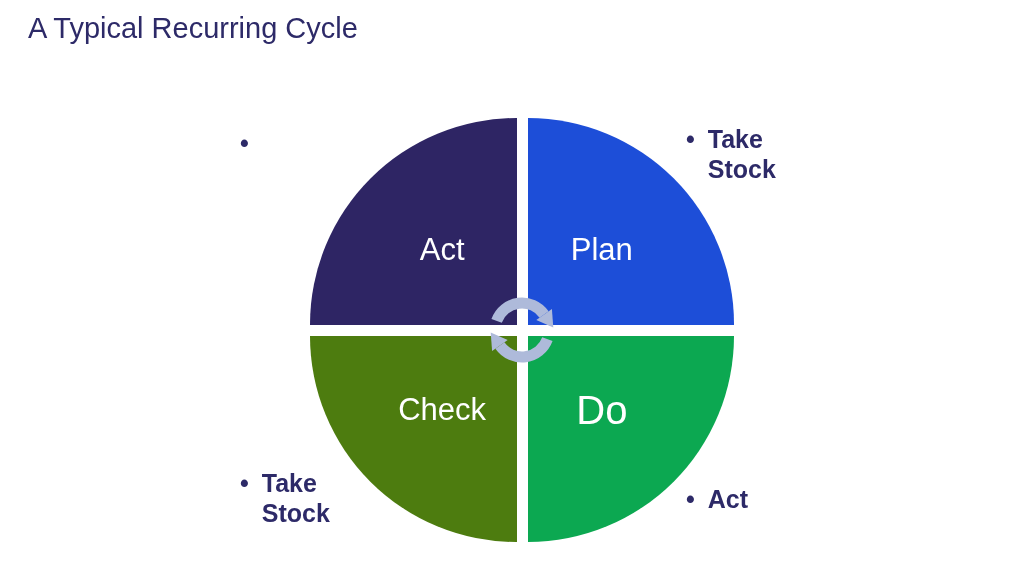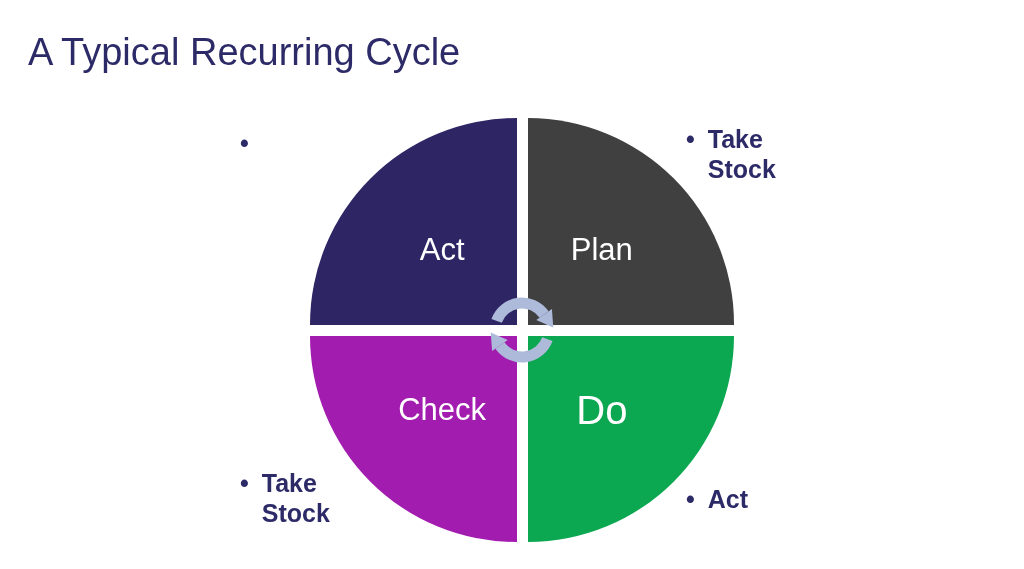--- a/index.html
+++ b/index.html
@@ -1,21 +1,21 @@
 <!DOCTYPE html>
 <html><head>
 <meta charset="utf-8">
 <style>
   * { margin:0; padding:0; box-sizing:border-box; }
   html,body { width:1024px; height:569px; background:#ffffff; overflow:hidden; }
   body { font-family:"Liberation Sans","DejaVu Sans",sans-serif; position:relative; }
 
   .title {
-    position:absolute; left:28px; top:31px;
-    font-size:38px; font-weight:400; letter-spacing:0px;
+    position:absolute; left:28px; top:12px;
+    font-size:29px; font-weight:400; letter-spacing:0px;
   }
 
   .diagram {
     position:absolute; left:310px; top:118px;
     width:424px; height:424px;
     display:grid; grid-template-columns:1fr 1fr; grid-template-rows:1fr 1fr;
     gap:11px;
   }
   .quad { position:relative; }
   .quad-tl { border-top-left-radius:100%; }
@@ -50,25 +50,25 @@
 <body>
 
 <h1 class="title" style="color: rgb(45, 42, 104);">A Typical Recurring Cycle</h1>
 
 <div class="diagram">
 
   <div class="quad quad-tl" style="background-color: rgb(46, 37, 100);">
     <span class="quad-label" style="color: rgb(255, 255, 255);">Act</span>
   </div>
 
-  <div class="quad quad-tr" style="background-color: #404040;">
+  <div class="quad quad-tr" style="background-color: #1d4ed8;">
     <span class="quad-label" style="color: rgb(255, 255, 255);">Plan</span>
   </div>
 
-  <div class="quad quad-bl" style="background-color: #a21caf; text-align: right;">
+  <div class="quad quad-bl" style="background-color: #4d7c0f; text-align: right;">
     <span class="quad-label" style="color: rgb(255, 255, 255);">Check</span>
   </div>
 
   <div class="quad quad-br" style="background-color: rgb(12, 168, 81);">
     <span class="quad-label" style="color: rgb(255, 255, 255);">Do</span>
   </div>
 
 </div>
 
 <svg class="cycle-icon" viewBox="-40 -40 80 80" xmlns="http://www.w3.org/2000/svg" style="color: rgb(174, 186, 218);">

